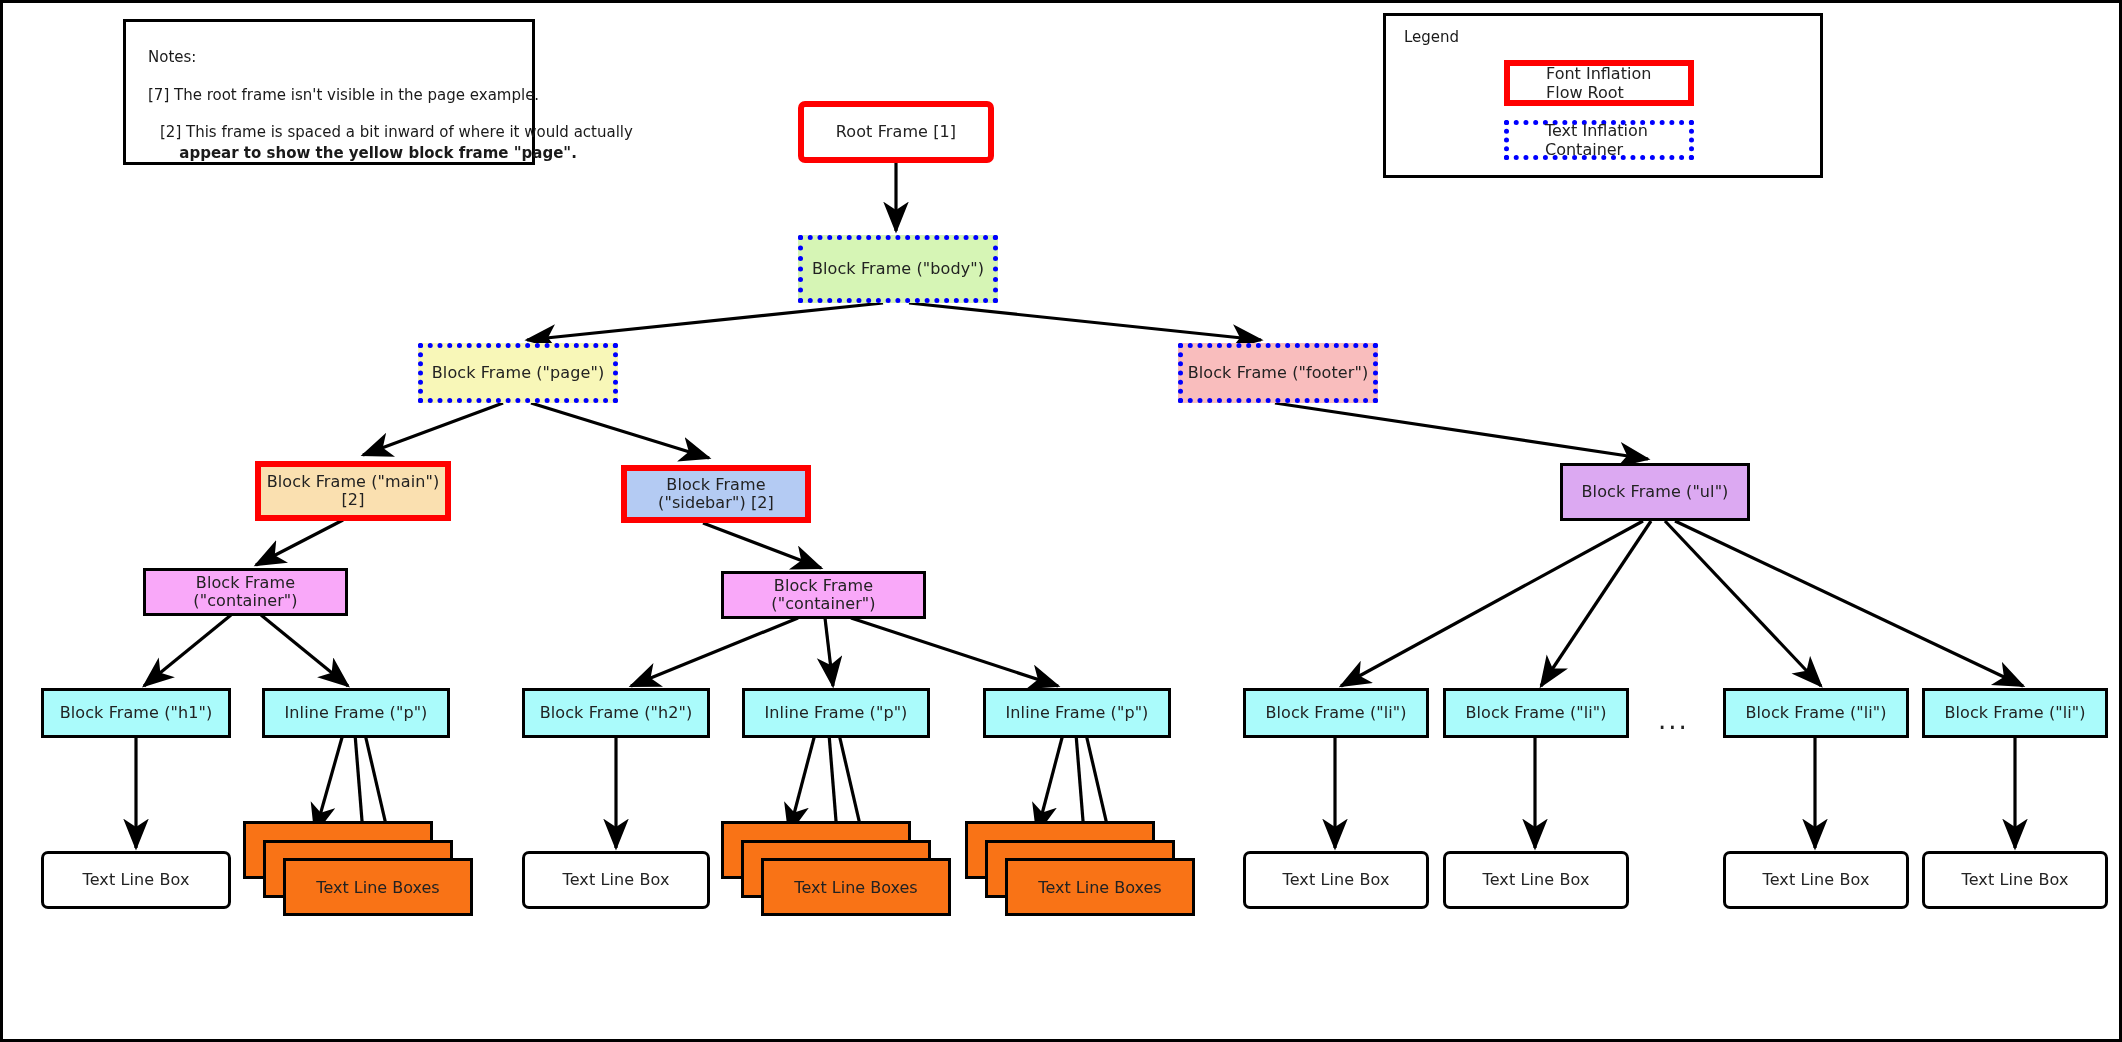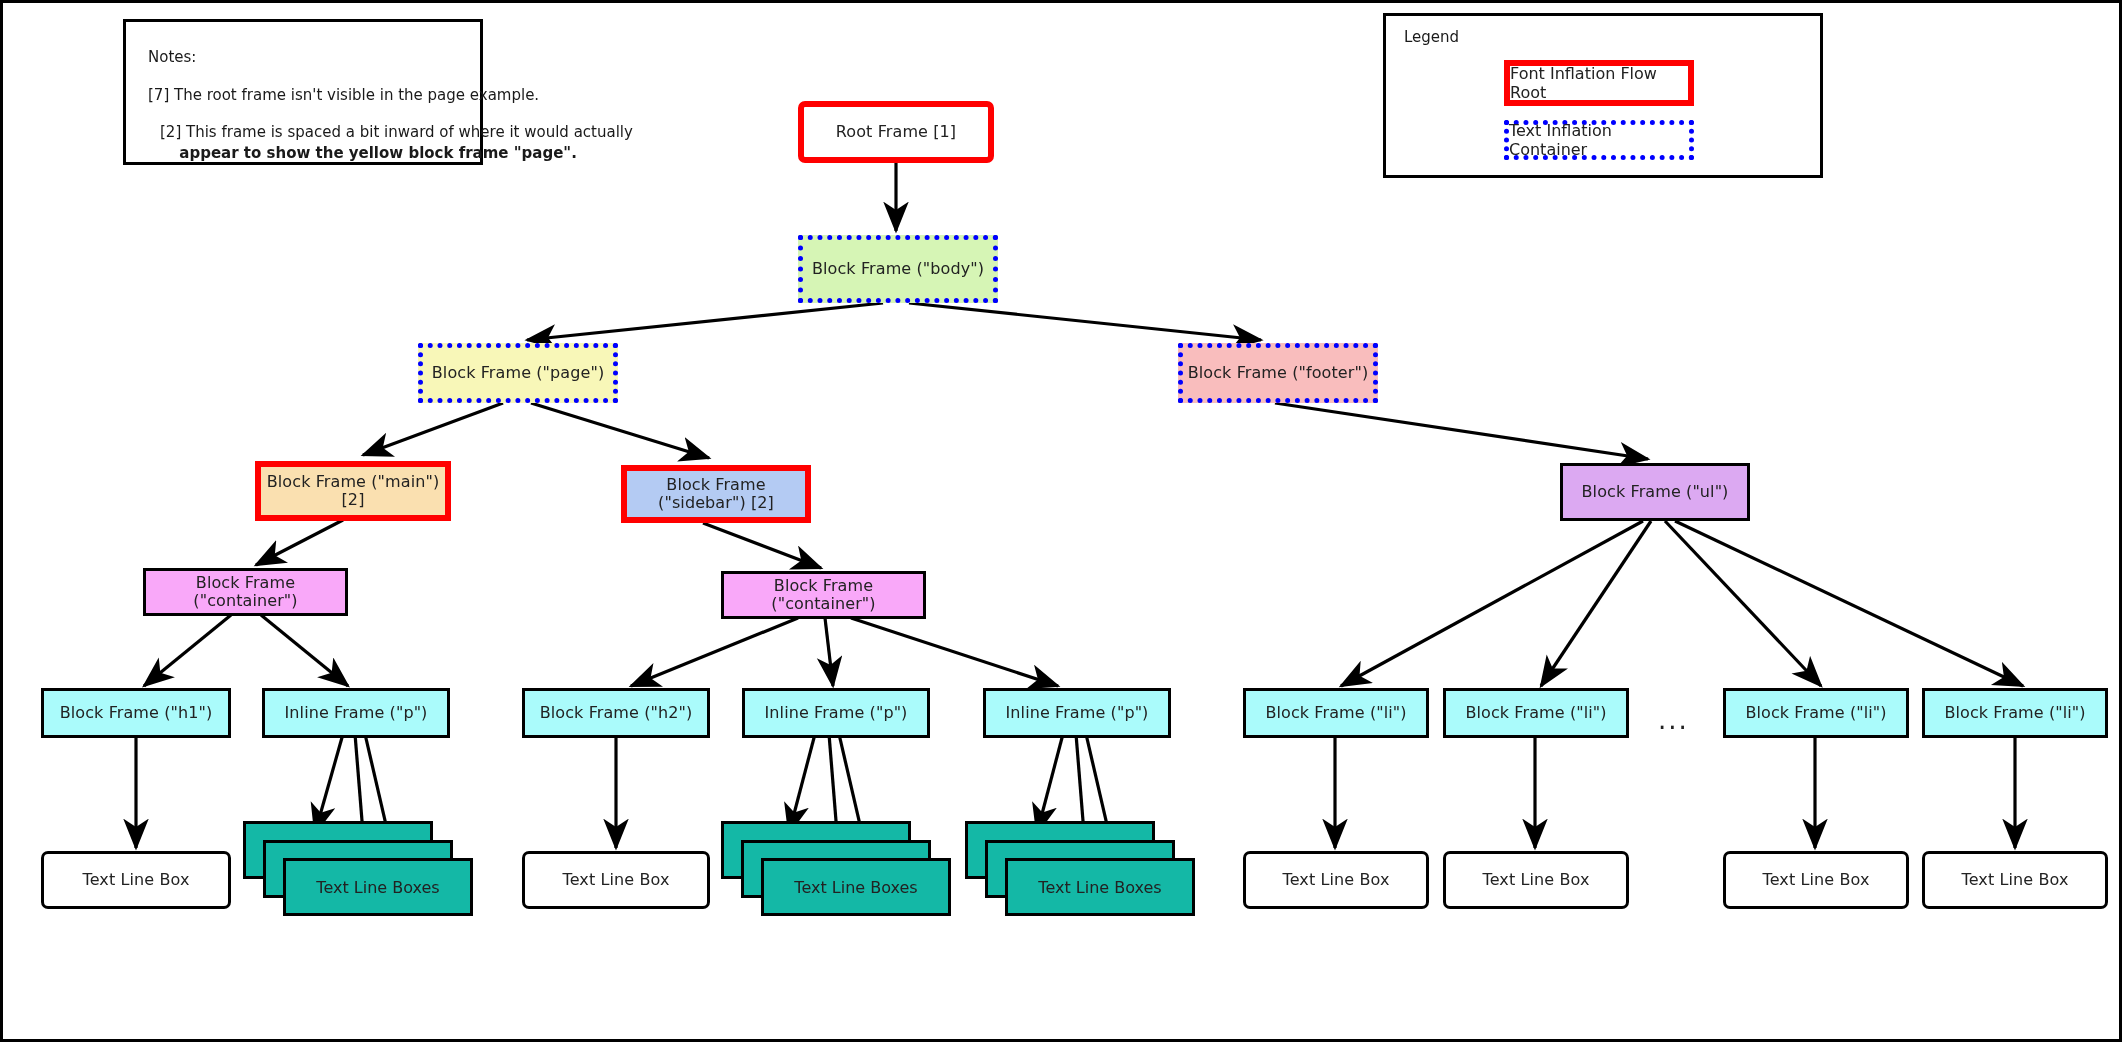--- a/index.html
+++ b/index.html
@@ -86,32 +86,33 @@
   }
   .legend-swatch {
     position: absolute;
     box-sizing: border-box;
     display: flex;
     align-items: center;
     justify-content: center;
     font-size: 16px;
     color: #222222;
     background: #ffffff;
+    padding-left: 36px;
   }
 
   
   .stack {
     position: absolute;
     z-index: 5;
   }
   .stack .sheet {
     position: absolute;
     box-sizing: border-box;
     border: 3px solid #000000;
-    background: #14b8a6;
+    background: #f97316;
   }
   .stack .sheet.front {
     display: flex;
     align-items: center;
     justify-content: center;
     font-size: 16px;
     color: #222222;
     z-index: 3;
   }
   .stack .sheet.mid  { z-index: 2; }
@@ -180,21 +181,21 @@
       <line x1="1073" y1="731" x2="1083" y2="855"></line>
       <line x1="1083" y1="731" x2="1117" y2="878"></line>
 
       <line x1="1332" y1="731" x2="1332" y2="845"></line>
       <line x1="1532" y1="731" x2="1532" y2="845"></line>
       <line x1="1812" y1="731" x2="1812" y2="845"></line>
       <line x1="2012" y1="731" x2="2012" y2="845"></line>
     </g>
   </svg>
 
-  <div class="panel" style="left:120px; top:16px; width:360px; height:146px;text-align:right;">
+  <div class="panel" style="left:120px; top:16px; width:412px; height:146px;text-align:right;">
     <div class="notes-title" style="left:22px; top:26px;">Notes:</div>
     <div class="notes-line" style="left:22px; top:64px;">[7] The root frame isn't visible in the page example.</div>
     <div class="notes-line" style="left:34px; top:101px;">[2] This frame is spaced a bit inward of where it would actually</div>
     <div class="notes-line" style="left:22px; top:122px;font-weight:bold;">      appear to show the yellow block frame "page".</div>
   </div>
 
   <div class="panel" style="left:1380px; top:10px; width:440px; height:165px;">
     <div class="legend-title">Legend</div>
     <div class="legend-swatch" style="left:118px; top:44px; width:190px; height:46px; border:6px solid #FF0000;">
       <span>Font Inflation Flow Root</span>

